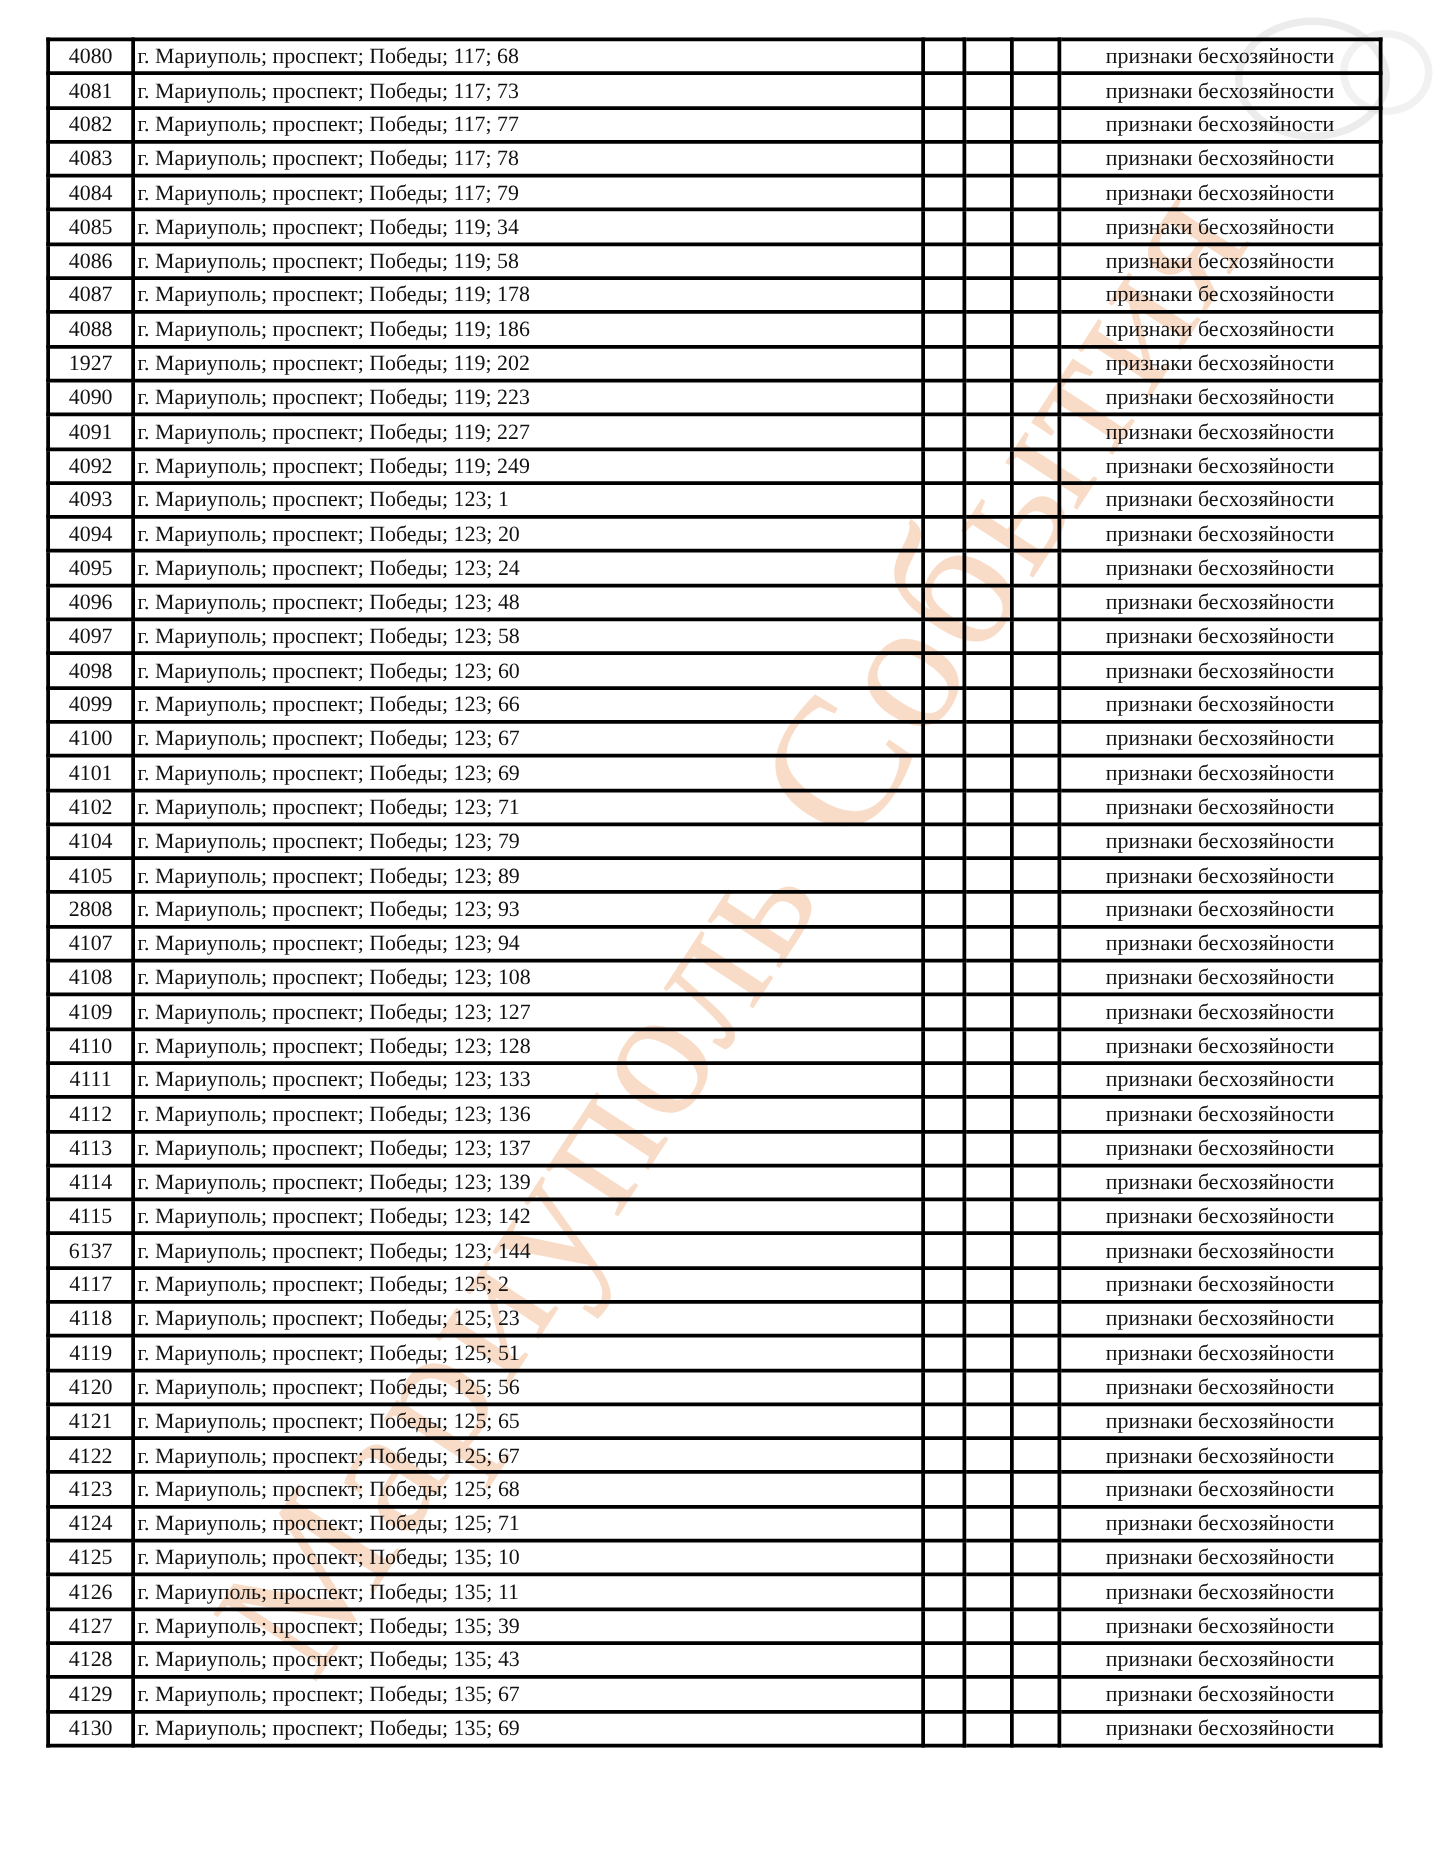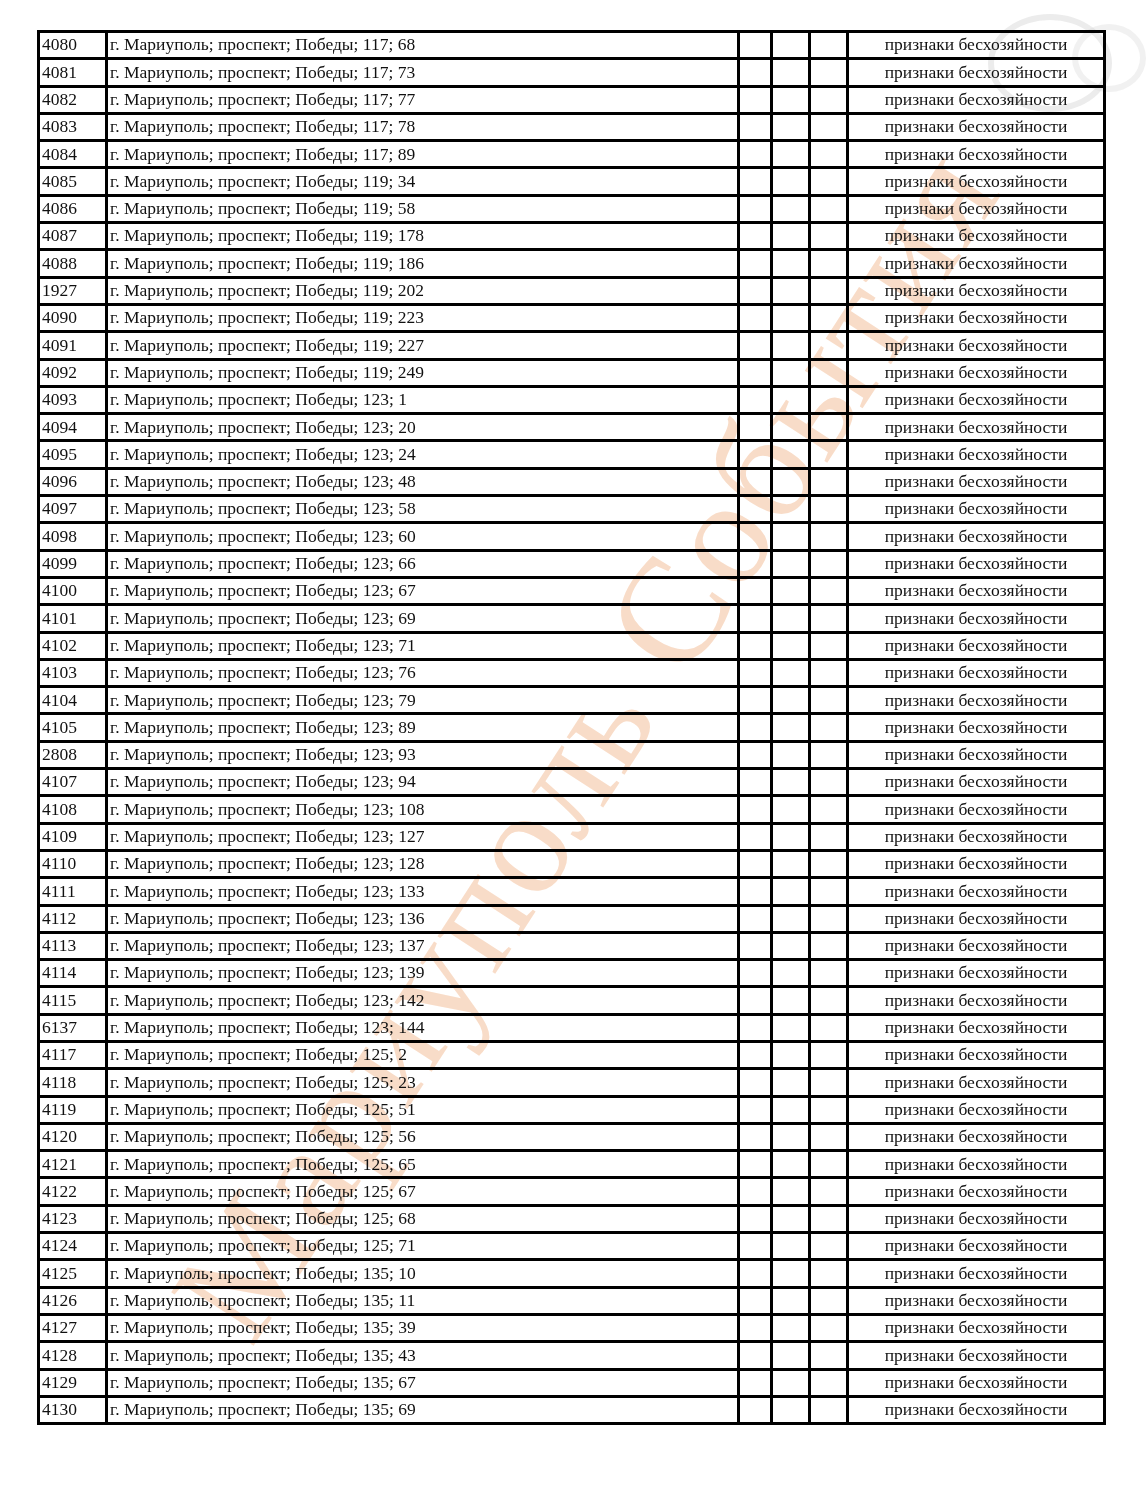--- a/index.html
+++ b/index.html
@@ -26,21 +26,21 @@
   table.registry{
     position:absolute;left:37px;top:30px;width:1066px;z-index:1;
     border-collapse:collapse;table-layout:fixed;background:transparent;
   }
   table.registry tr{height:27.31px;}
   table.registry td{
     border:3px solid #000000;padding:0 2px;
     font-size:17.5px;line-height:1;color:#111111;
     overflow:hidden;white-space:nowrap;
   }
-  td.num{text-align:left;}
+  td.num{text-align:center;}
   td.addr{text-align:left;padding-left:5px;}
   td.empty{padding:0;}
   td.status{text-align:center;}
 </style>
 </head>
 <body>
 
 <div class="page">
   <div class="stamp-ring r1" style="border-color: rgb(207, 207, 207);"></div>
   <div class="stamp-ring r2" style="border-color: rgb(207, 207, 207);"></div>
@@ -83,21 +83,21 @@
         <tr>
           <td class="num">4083</td>
           <td class="addr">г. Мариуполь; проспект; Победы; 117; 78</td>
           <td class="empty"></td>
           <td class="empty"></td>
           <td class="empty"></td>
           <td class="status">признаки бесхозяйности</td>
         </tr>
         <tr>
           <td class="num">4084</td>
-          <td class="addr">г. Мариуполь; проспект; Победы; 117; 89</td>
+          <td class="addr">г. Мариуполь; проспект; Победы; 117; 79</td>
           <td class="empty"></td>
           <td class="empty"></td>
           <td class="empty"></td>
           <td class="status">признаки бесхозяйности</td>
         </tr>
         <tr>
           <td class="num">4085</td>
           <td class="addr">г. Мариуполь; проспект; Победы; 119; 34</td>
           <td class="empty"></td>
           <td class="empty"></td>
@@ -228,28 +228,20 @@
           <td class="num">4101</td>
           <td class="addr">г. Мариуполь; проспект; Победы; 123; 69</td>
           <td class="empty"></td>
           <td class="empty"></td>
           <td class="empty"></td>
           <td class="status">признаки бесхозяйности</td>
         </tr>
         <tr>
           <td class="num">4102</td>
           <td class="addr">г. Мариуполь; проспект; Победы; 123; 71</td>
-          <td class="empty"></td>
-          <td class="empty"></td>
-          <td class="empty"></td>
-          <td class="status">признаки бесхозяйности</td>
-        </tr>
-        <tr>
-          <td class="num">4103</td>
-          <td class="addr">г. Мариуполь; проспект; Победы; 123; 76</td>
           <td class="empty"></td>
           <td class="empty"></td>
           <td class="empty"></td>
           <td class="status">признаки бесхозяйности</td>
         </tr>
         <tr>
           <td class="num">4104</td>
           <td class="addr">г. Мариуполь; проспект; Победы; 123; 79</td>
           <td class="empty"></td>
           <td class="empty"></td>

